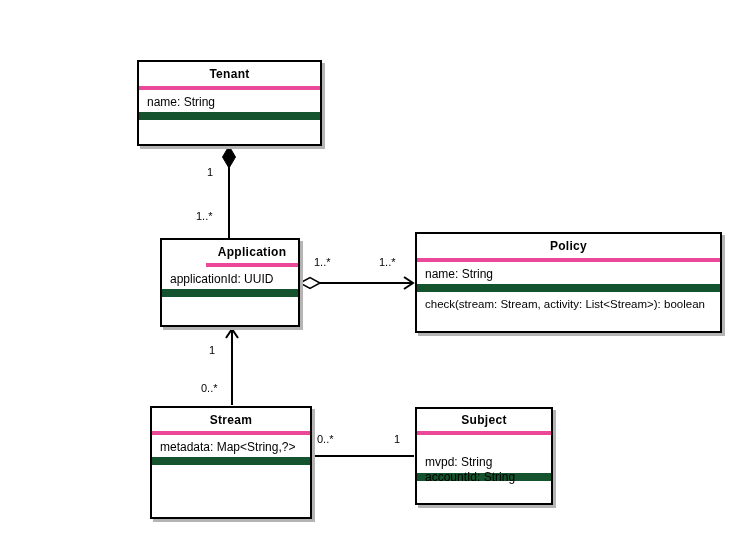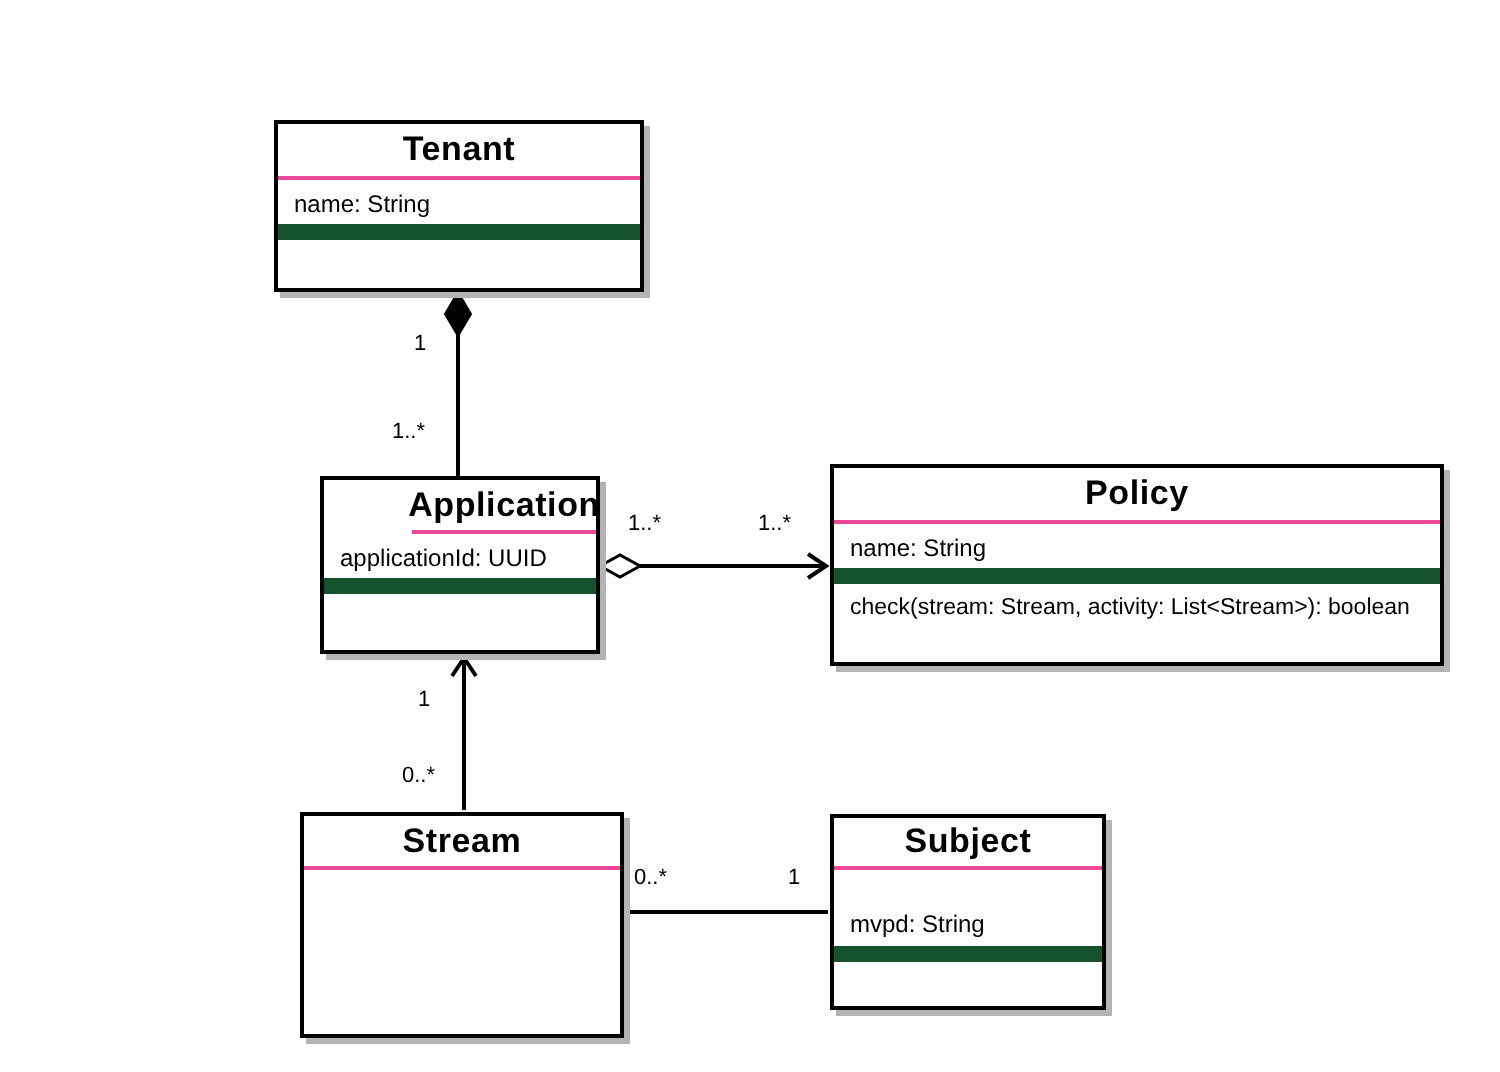--- a/index.html
+++ b/index.html
@@ -41,26 +41,26 @@
     position: absolute;
     background: #ffffff;
     border: 2px solid #000000;
     box-shadow: 3px 3px 0 #b4b4b4;
     display: flex;
     flex-direction: column;
     box-sizing: border-box;
     color: #000000;
   }
   .uml-title {
-    border-bottom: 2px solid #ec4899;
+    border-bottom: 4px solid #ec4899;
     display: flex;
     align-items: center;
     justify-content: center;
     font-weight: bold;
-    font-size: 17px;
+    font-size: 12px;
     letter-spacing: 0.3px;
     box-sizing: border-box;
     flex: 0 0 auto;
   }
   .uml-attrs {
     border-bottom: 8px solid #14532d;
     font-size: 12px;
     line-height: 15px;
     padding: 5px 8px 0 8px;
     box-sizing: border-box;
@@ -131,27 +131,31 @@
     <div class="uml-attrs" style="height:30px;">
       <div>name: String</div>
     </div>
     <div class="uml-methods">
       <div>check(stream: Stream, activity: List&lt;Stream&gt;): boolean</div>
     </div>
   </div>
 
   <div class="uml-class" style="left:150px; top:406px; width:162px; height:113px;">
     <div class="uml-title" style="height:27px;">Stream</div>
+    <div class="uml-attrs" style="height:30px;">
+      <div>metadata: Map&lt;String,?&gt;</div>
+    </div>
     <div class="uml-methods"></div>
   </div>
 
   <div class="uml-class" style="left:415px; top:407px; width:138px; height:98px;">
     <div class="uml-title" style="height:26px;">Subject</div>
     <div class="uml-attrs" style="height:46px; padding-top:20px;">
       <div>mvpd: String</div>
+      <div>accountId: String</div>
     </div>
     <div class="uml-methods"></div>
   </div>
 
   <span class="mult" style="left:207px; top:166px;">1</span>
   <span class="mult" style="left:196px; top:210px;">1..*</span>
 
   <span class="mult" style="left:314px; top:256px;">1..*</span>
   <span class="mult" style="left:379px; top:256px;">1..*</span>
 

